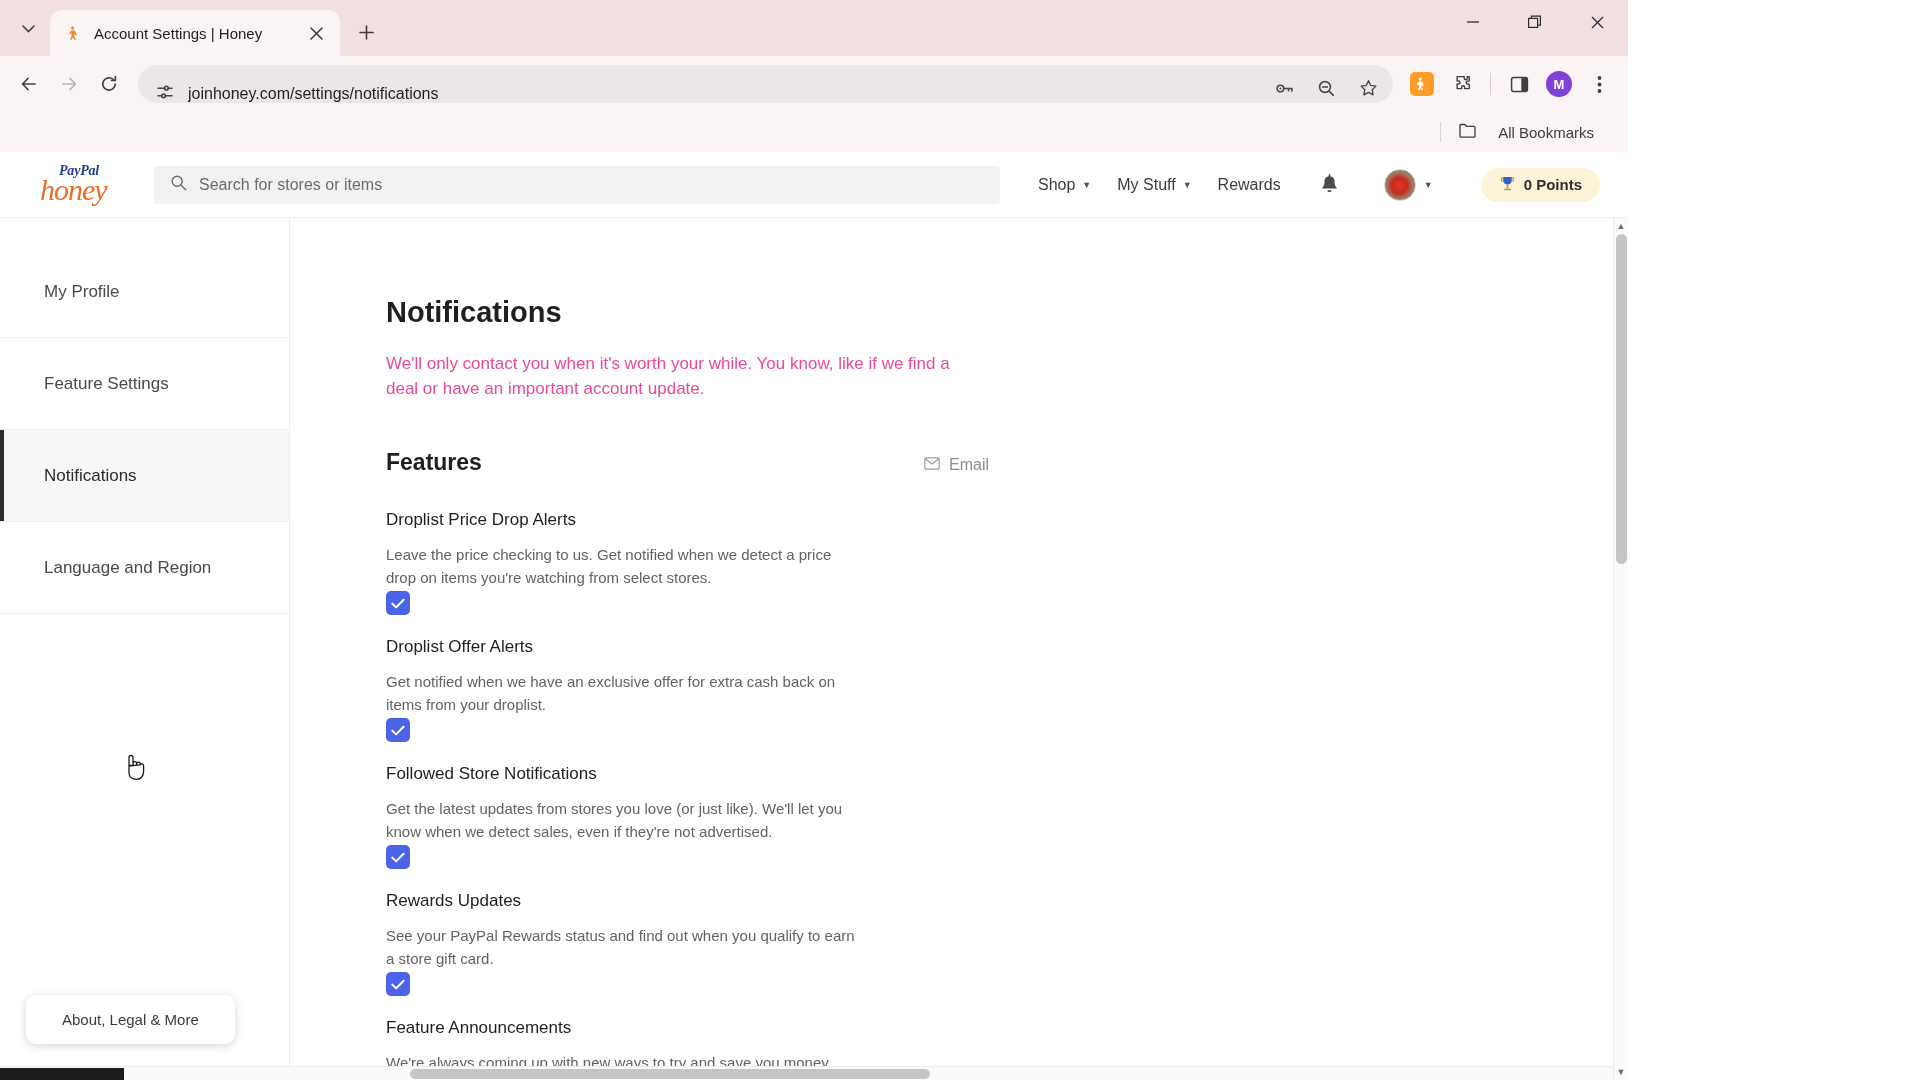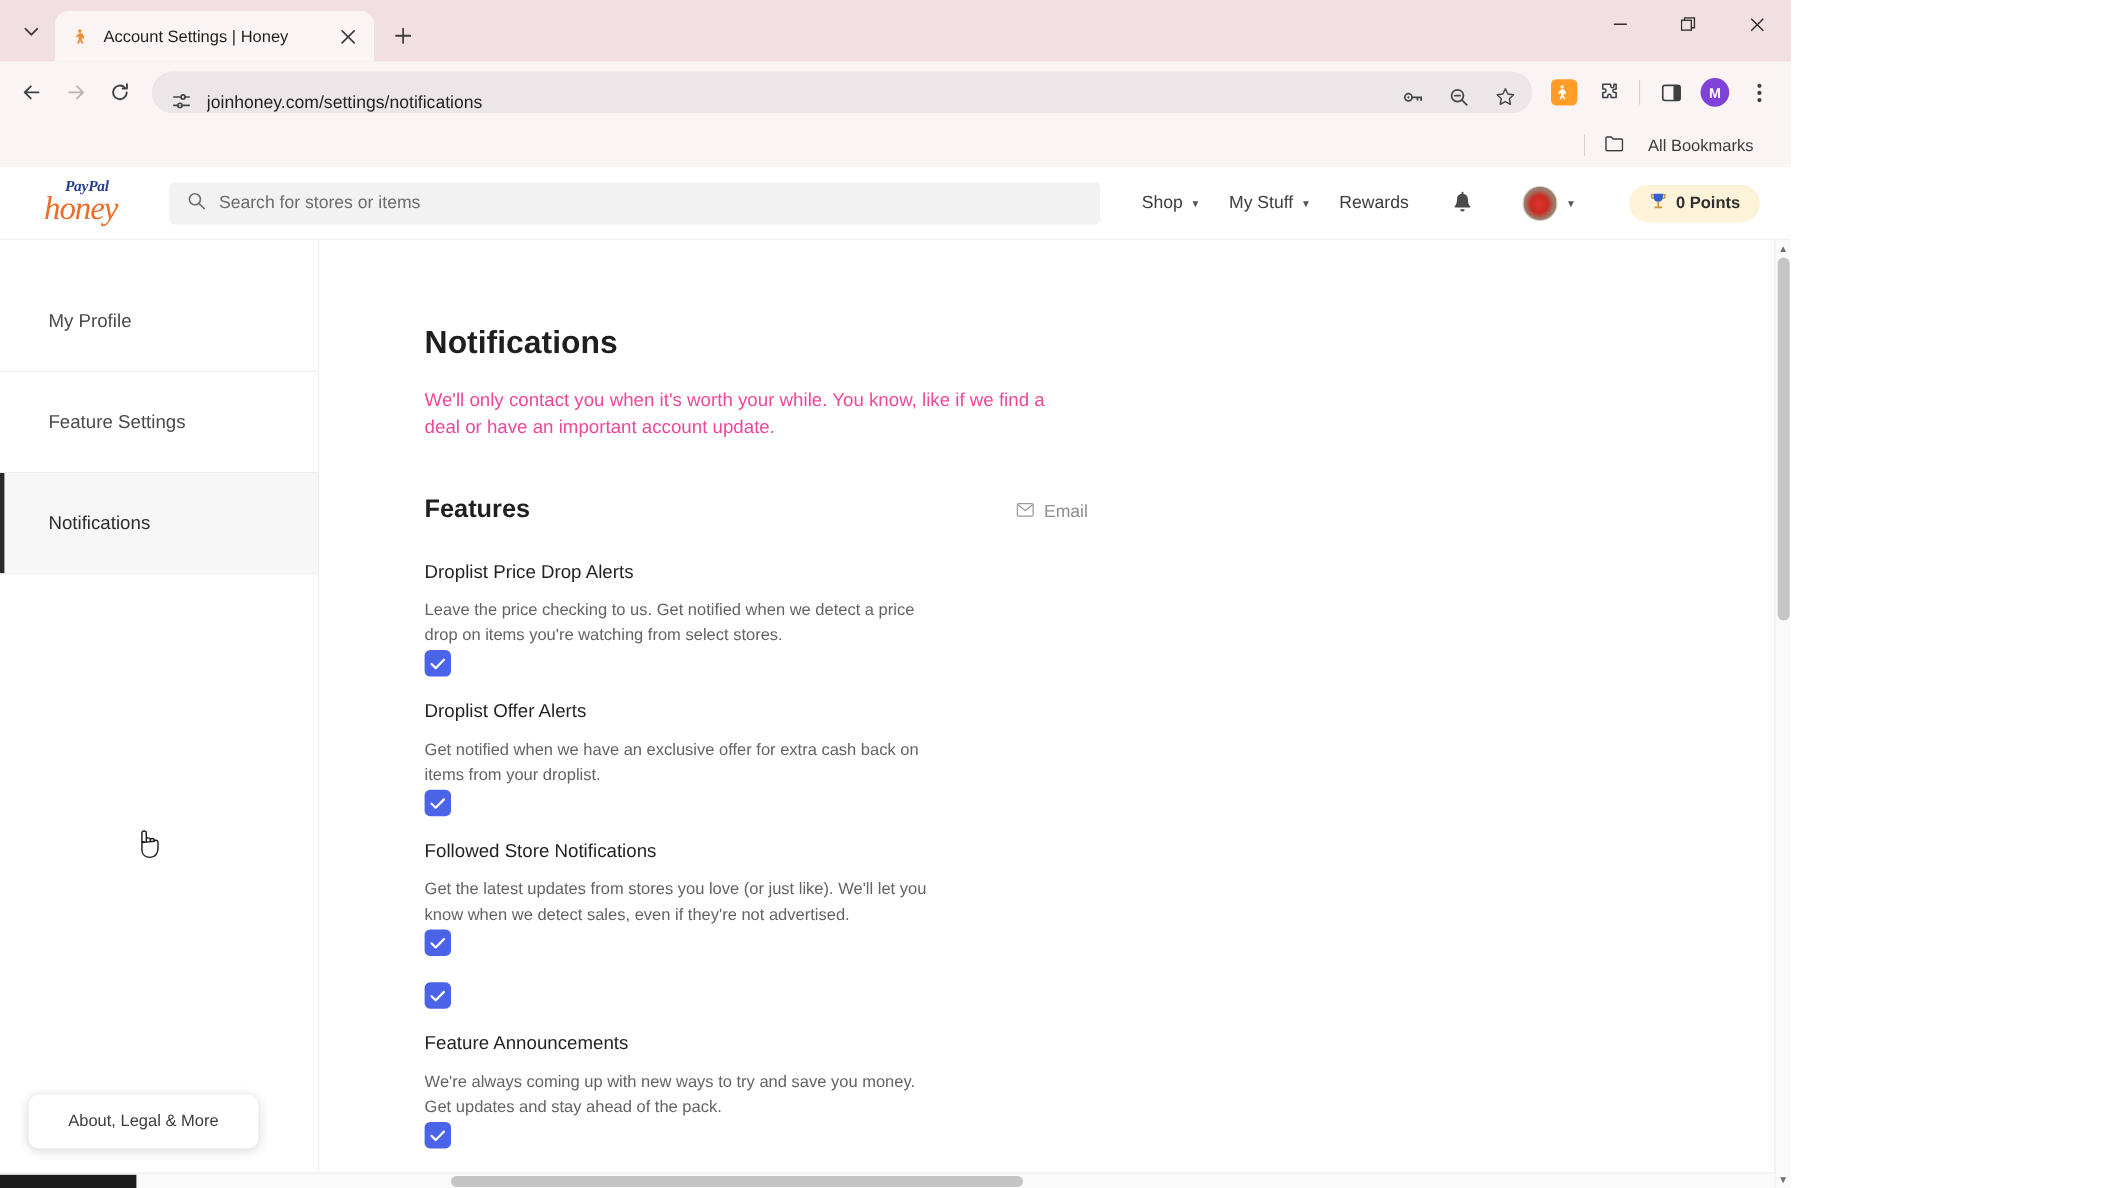--- a/index.html
+++ b/index.html
@@ -624,20 +624,23 @@
       <div class="sidebar">
         <div class="side-item">
           <span>My Profile</span>
         </div>
         <div class="side-item">
           <span>Feature Settings</span>
         </div>
         <div class="side-item active">
           <span>Notifications</span>
         </div>
+        <div class="side-item">
+          <span>Language and Region</span>
+        </div>
 
         <div class="about-card">
           <span>About, Legal &amp; More</span>
         </div>
       </div>
 
       <div class="content">
         <div class="page-title">Notifications</div>
         <div class="page-sub">We'll only contact you when it's worth your while. You know, like if we find a deal or have an important account update.</div>
 
@@ -684,20 +687,24 @@
             <div class="feature-desc">Get the latest updates from stores you love (or just like). We'll let you know when we detect sales, even if they're not advertised.</div>
           </div>
           <div class="checkbox">
             <svg width="14" height="11" viewBox="0 0 14 11">
                 <path d="M1.3 5.6l3.8 3.8L12.6 1.7" stroke="#fff" stroke-width="2" fill="none" stroke-linecap="round" stroke-linejoin="round"></path>
               </svg>
           </div>
         </div>
 
         <div class="feature-row">
+          <div class="feature-text">
+            <div class="feature-name">Rewards Updates</div>
+            <div class="feature-desc">See your PayPal Rewards status and find out when you qualify to earn a store gift card.</div>
+          </div>
           <div class="checkbox">
             <svg width="14" height="11" viewBox="0 0 14 11">
                 <path d="M1.3 5.6l3.8 3.8L12.6 1.7" stroke="#fff" stroke-width="2" fill="none" stroke-linecap="round" stroke-linejoin="round"></path>
               </svg>
           </div>
         </div>
 
         <div class="feature-row">
           <div class="feature-text">
             <div class="feature-name">Feature Announcements</div>

